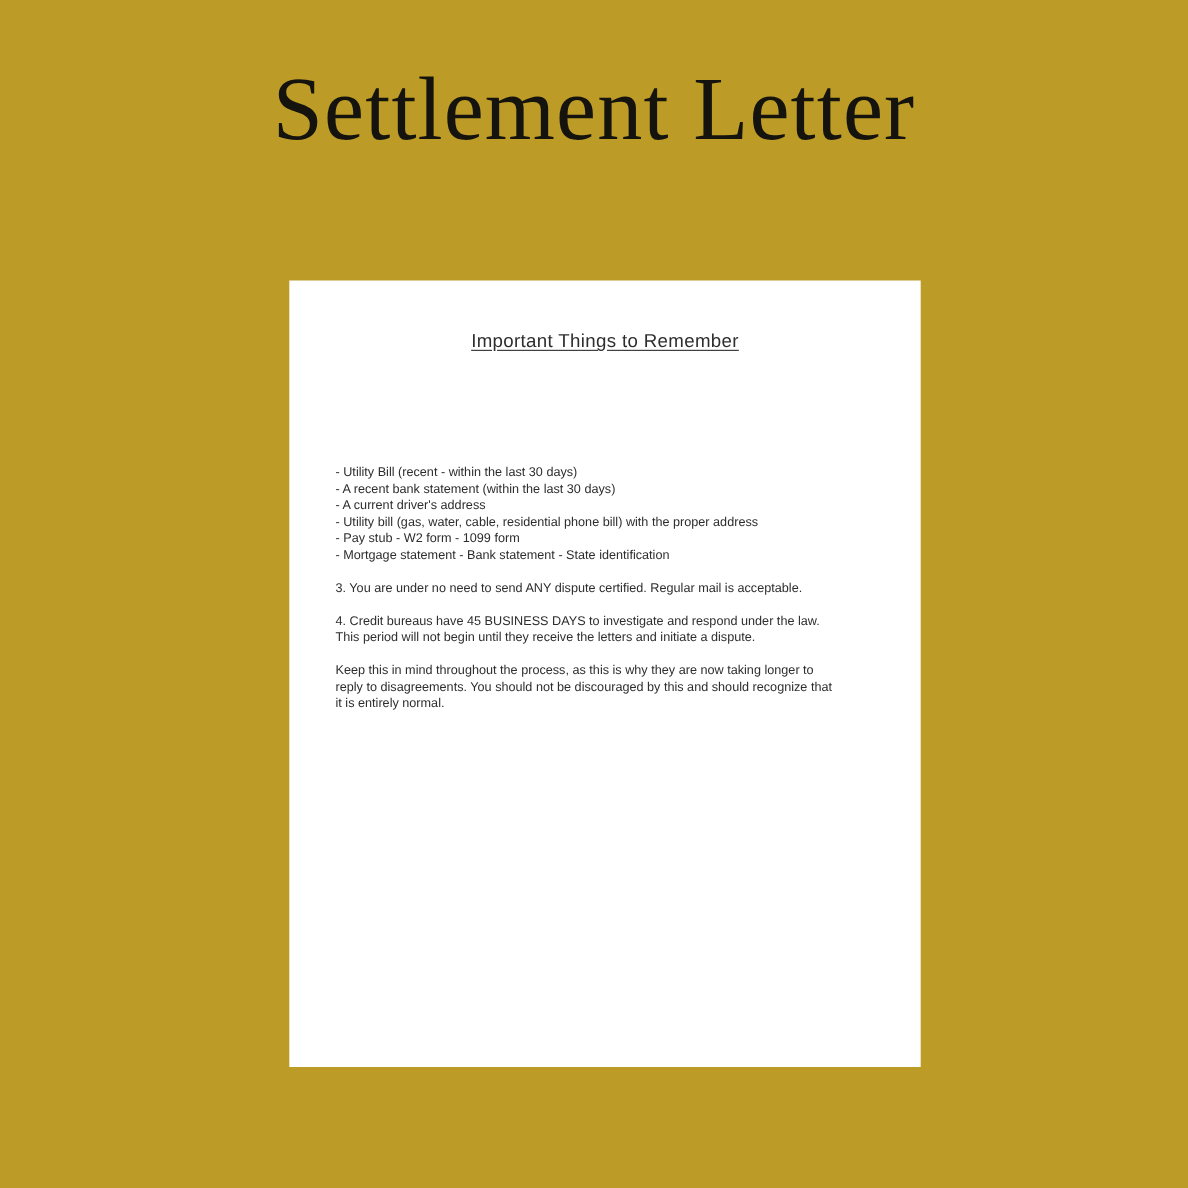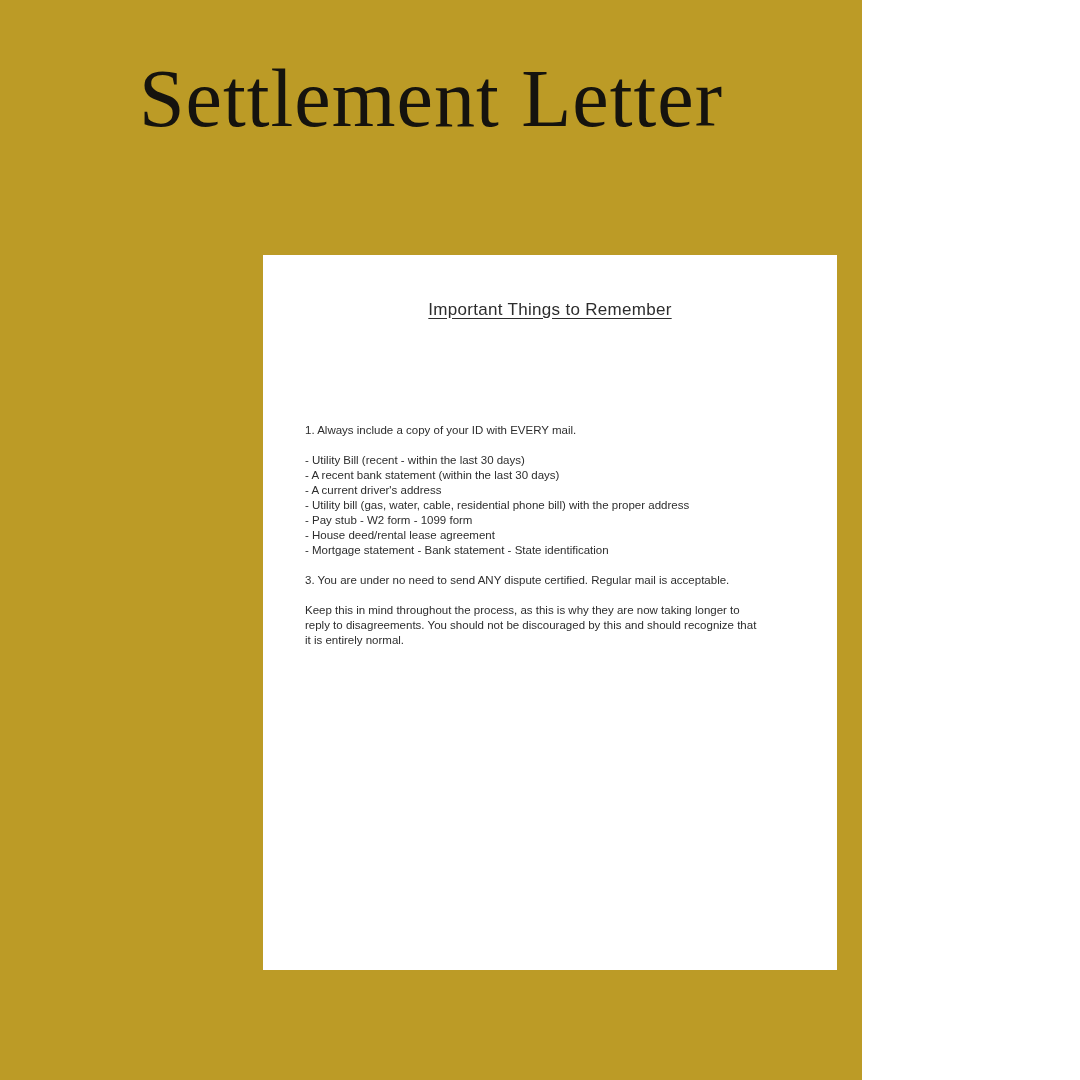--- a/index.html
+++ b/index.html
@@ -2,21 +2,21 @@
 <html style="--bg: #BC9B26; --page: #FFFFFF; --title-ink: #15130E; --ink: #2D2D2D;"><head>
 <meta charset="utf-8">
 <style>
   html, body { margin: 0; padding: 0; }
   body {
     width: 1080px; height: 1080px; overflow: hidden;
     font-family: "Liberation Sans", sans-serif;
   }
   .canvas {
     position: relative;
-    width: 862px; height: 1080px;
+    width: 1080px; height: 1080px;
     background: var(--bg, #BC9B26);
   }
   .poster-title {
     position: absolute;
     top: 58px; left: 0; width: 100%;
     margin: 0;
     text-align: center;
     font-family: "Liberation Serif", "DejaVu Serif", serif;
     font-weight: 400;
     font-size: 82px;
@@ -62,33 +62,32 @@
 <div class="canvas">
 
   <h1 class="poster-title">Settlement Letter</h1>
 
   <div class="page">
 
     <h2 class="doc-heading">Important Things to Remember</h2>
 
     <div class="doc-body">
 
-      <p>1. Always include a copy of your ID with EVERY mail.</p>
 
 
       <div class="proof-list">
         <p>- Utility Bill (recent - within the last 30 days)</p>
         <p>- A recent bank statement (within the last 30 days)</p>
         <p>- A current driver's address</p>
         <p>- Utility bill (gas, water, cable, residential phone bill) with the proper address</p>
         <p>- Pay stub - W2 form - 1099 form</p>
-        <p>- House deed/rental lease agreement</p>
         <p>- Mortgage statement - Bank statement - State identification</p>
       </div>
 
       <p>3. You are under no need to send ANY dispute certified. Regular mail is acceptable.</p>
 
+      <p>4. Credit bureaus have 45 BUSINESS DAYS to investigate and respond under the law. This period will not begin until they receive the letters and initiate a dispute.</p>
 
       <p>Keep this in mind throughout the process, as this is why they are now taking longer to reply to disagreements. You should not be discouraged by this and should recognize that it is entirely normal.</p>
 
     </div>
   </div>
 </div>
 
 </body></html>

